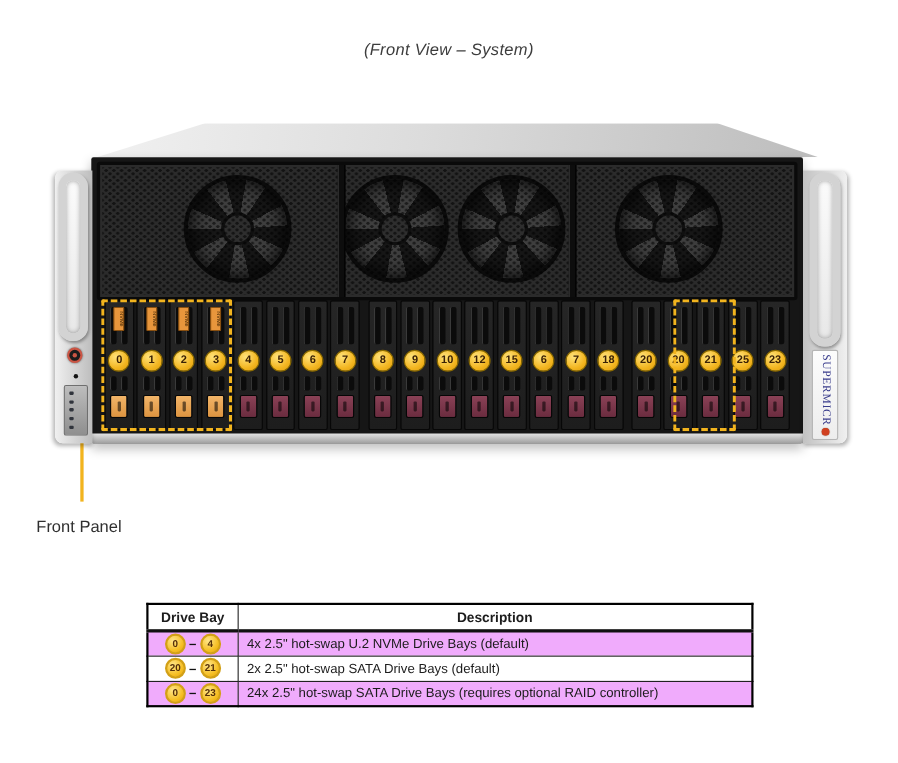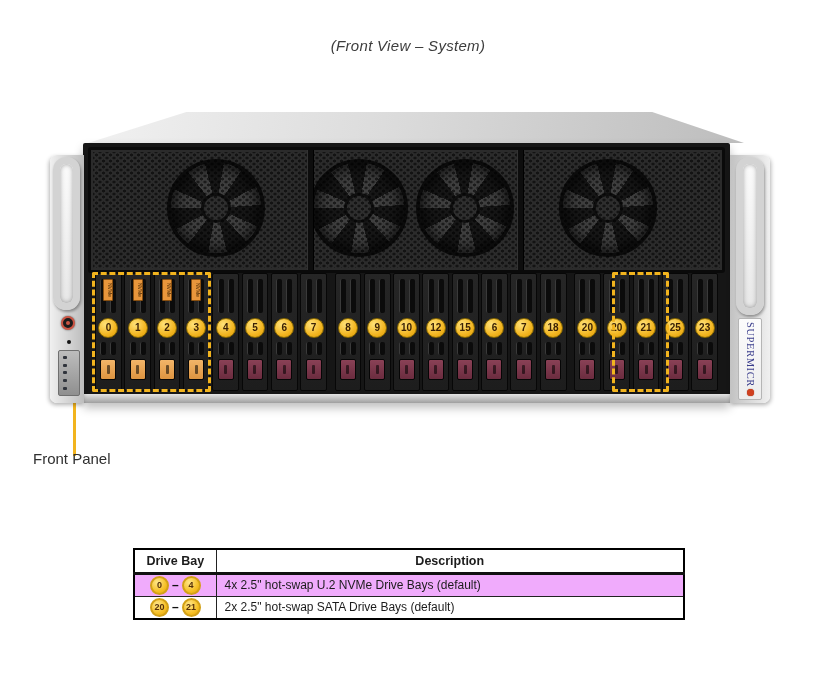--- a/index.html
+++ b/index.html
@@ -102,21 +102,21 @@
     background:linear-gradient(#fcfcfc,#ededed);border:1px solid #b5b5b5;border-radius:2px;
     display:flex;flex-direction:column;align-items:center;justify-content:flex-start;
     box-sizing:border-box;padding-top:3px;}
   .brand-text{writing-mode:vertical-rl;font-family:"Liberation Serif",serif;
     font-size:10.5px;letter-spacing:.6px;color:#3a3d8c;line-height:1;}
   .red-dot{width:7px;height:7px;border-radius:50%;background:#d04020;margin-top:2px;
     box-shadow:0 0 1px #802000;}
 
   
   .leader-line{position:absolute;left:73px;top:398px;width:3px;height:58px;background:#f2b41e;}
-  .front-panel-label{position:absolute;left:33px;top:450px;font-size:15px;color:#2f2f2f;text-align:center;}
+  .front-panel-label{position:absolute;left:33px;top:471px;font-size:15px;color:#2f2f2f;text-align:center;}
 
   
   .bay-table{position:absolute;left:133px;top:548px;width:552px;border-collapse:collapse;
     font-size:12px;color:#1c1c1c;}
   .bay-table th,.bay-table td{border:1px solid #222;box-sizing:border-box;}
   .bay-table{border:2px solid #000;}
   .bay-table th{height:24px;font-size:12.5px;font-weight:bold;text-align:center;
     background:#fff;border-bottom:3px solid #111;}
   .bay-table td{height:23px;}
   .col-bay{width:82px;text-align:center;white-space:nowrap;margin-left:12px;}
@@ -492,16 +492,20 @@
     </thead>
     <tbody>
         <tr class="shaded">
           <td class="col-bay"><span class="tbadge">0</span><span class="dash">–</span><span class="tbadge">4</span></td>
           <td class="col-desc">4x 2.5" hot-swap U.2 NVMe Drive Bays (default)</td>
         </tr>
         <tr>
           <td class="col-bay"><span class="tbadge">20</span><span class="dash">–</span><span class="tbadge">21</span></td>
           <td class="col-desc">2x 2.5" hot-swap SATA Drive Bays (default)</td>
         </tr>
+        <tr class="shaded">
+          <td class="col-bay"><span class="tbadge">0</span><span class="dash">–</span><span class="tbadge">23</span></td>
+          <td class="col-desc">24x 2.5" hot-swap SATA Drive Bays (requires optional RAID controller)</td>
+        </tr>
       </tbody>
   </table>
 
 </div>
 
 </body></html>

